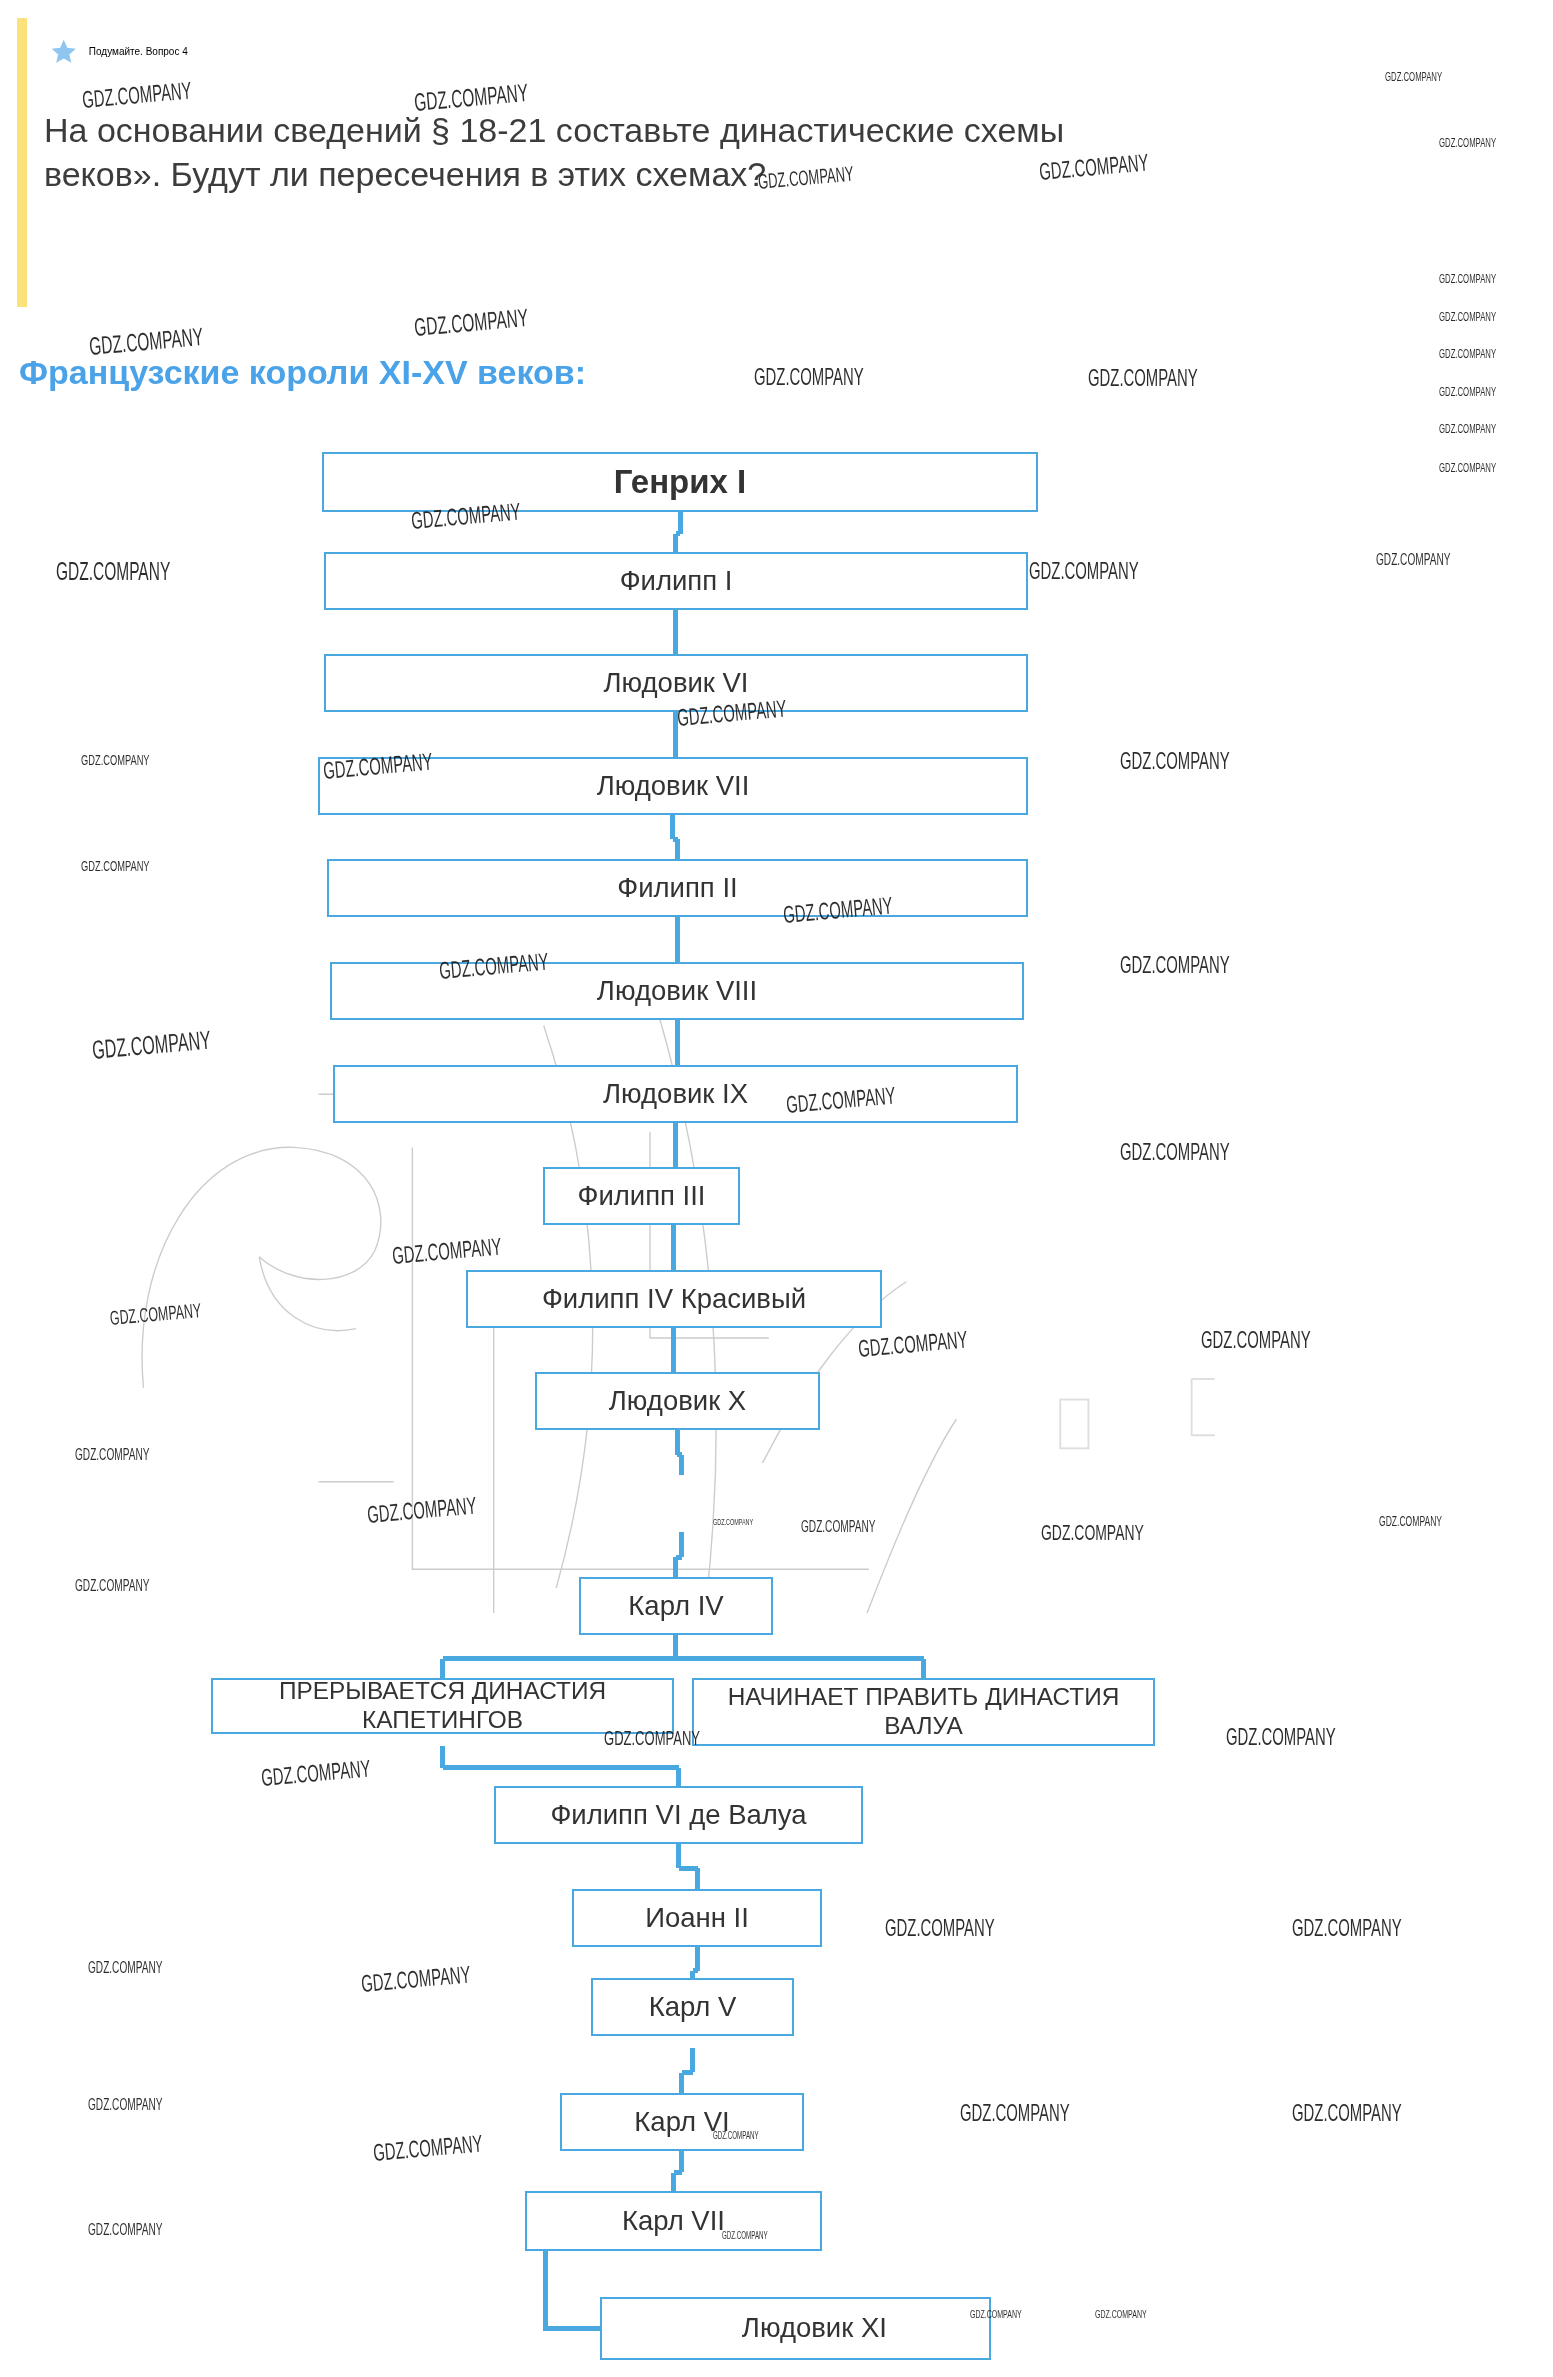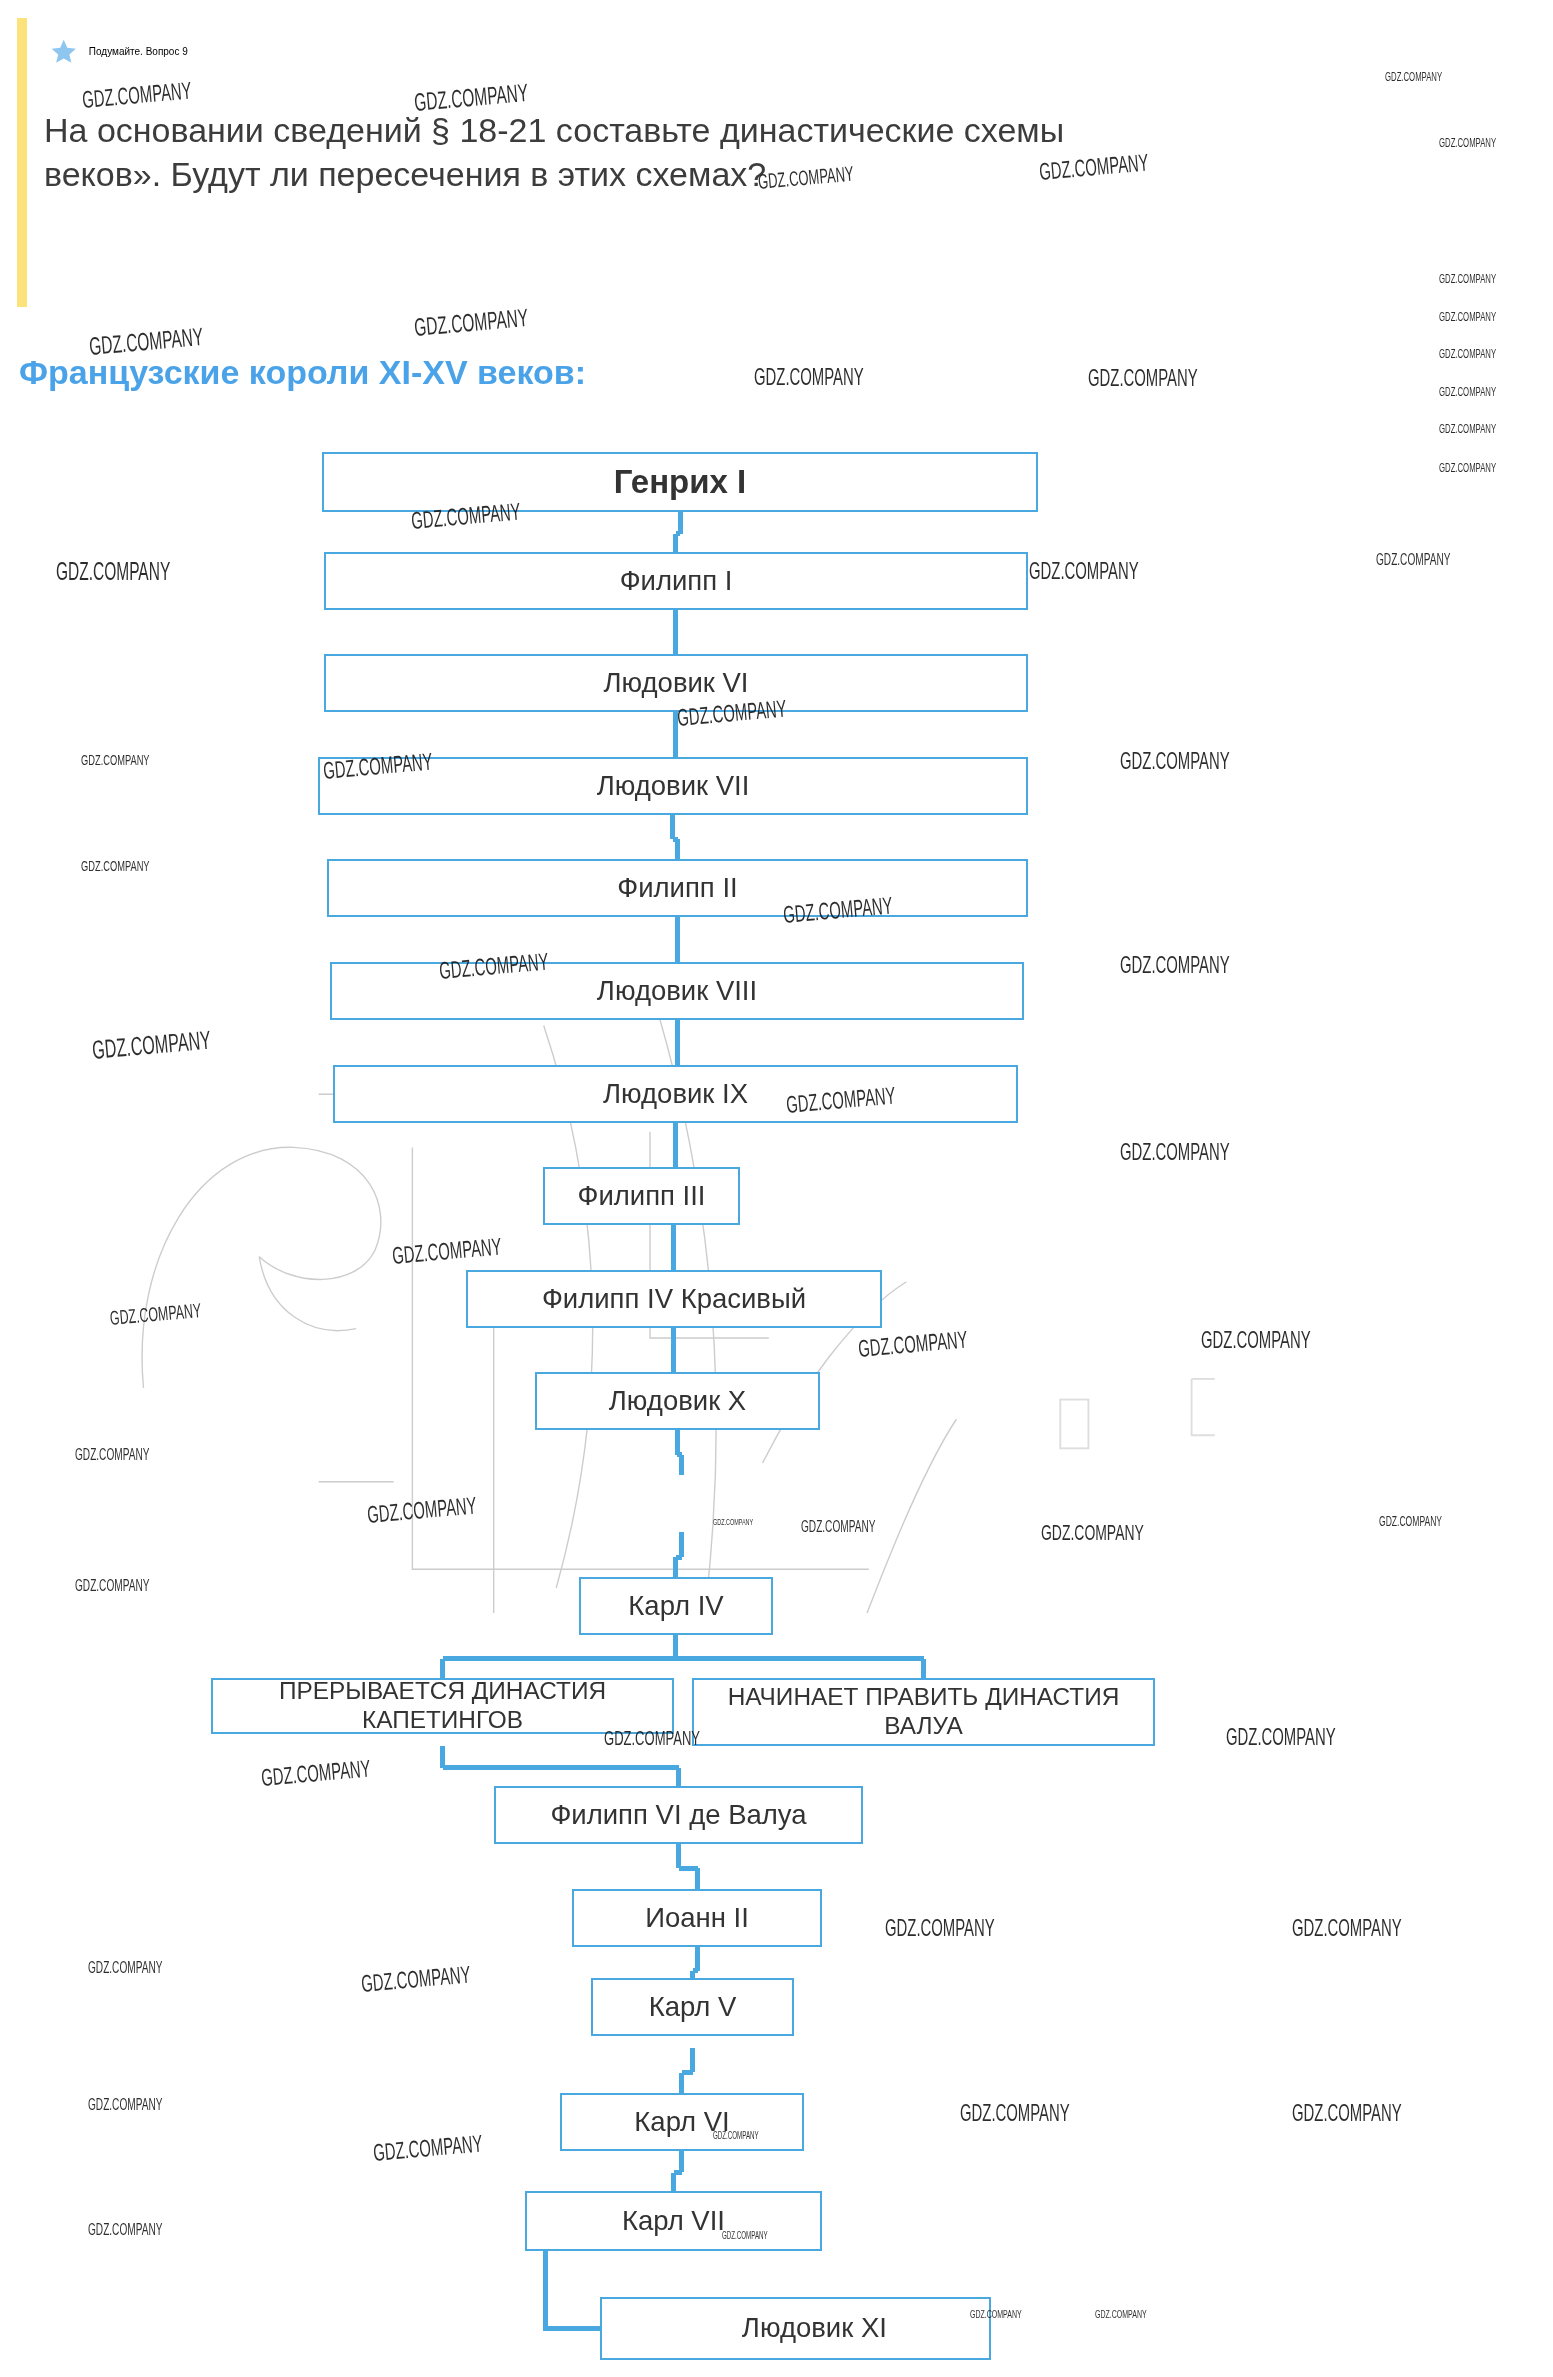--- a/index.html
+++ b/index.html
@@ -84,21 +84,21 @@
 </style>
 </head>
 <body>
 
 <div id="accent-bar"></div>
 
 <div id="header-row">
   <svg id="star-icon" viewBox="0 0 24 24">
     <polygon points="12,1.6 15.1,8.6 22.6,9.3 16.9,14.3 18.6,21.7 12,17.8 5.4,21.7 7.1,14.3 1.4,9.3 8.9,8.6" fill="#8fc6f0"></polygon>
   </svg>
-  <div>Подумайте. Вопрос 9</div>
+  <div>Подумайте. Вопрос 4</div>
 </div>
 
 <div id="intro">
   <span class="ln">На основании сведений § 18-21 составьте династические схемы</span>
   <span class="ln">веков». Будут ли пересечения в этих схемах?</span>
 </div>
 
 <div id="subtitle">Французские короли XI-XV веков:</div>
 
 <svg id="ghost-watermark" viewBox="0 0 1700 1000" preserveAspectRatio="none">

